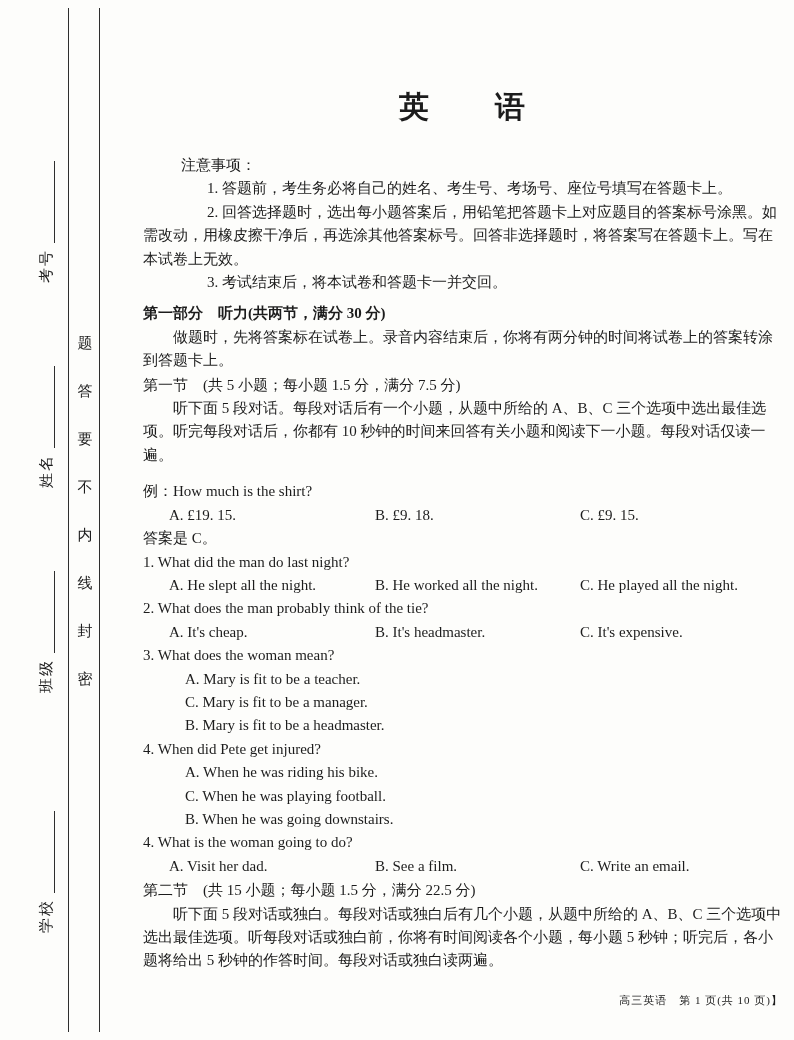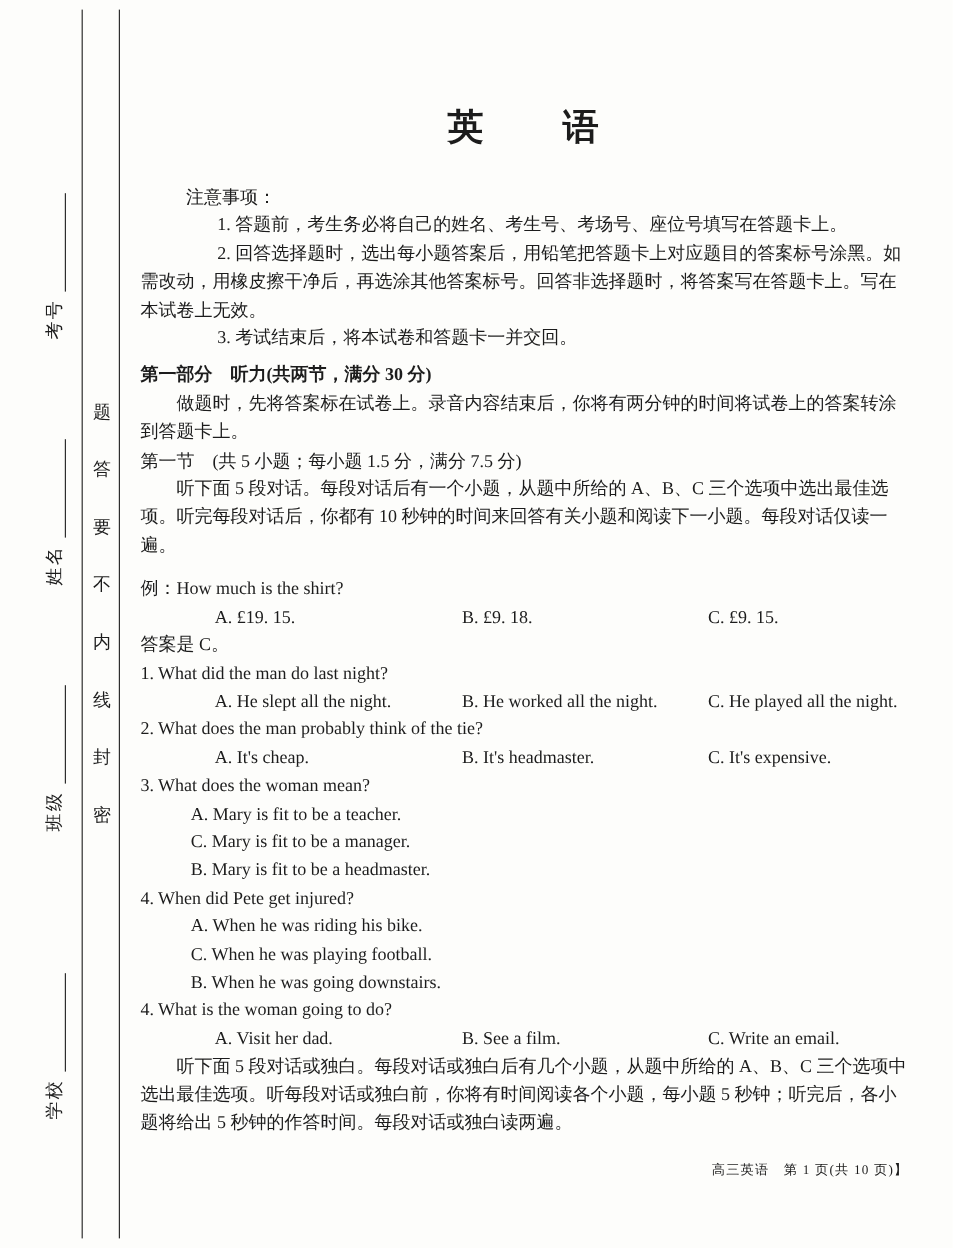--- a/index.html
+++ b/index.html
@@ -20,31 +20,31 @@
   .seal-field .label{white-space:nowrap;letter-spacing:2px;line-height:18px;}
   .seal-field .blank{flex:1;border-bottom:1px solid #2e2e2e;height:14px;}
   .f1{top:212px;} .f2{top:417px;} .f3{top:622px;} .f4{top:862px;}
 
   .seal-text{
     position:absolute;left:76px;top:334px;width:18px;
     display:flex;flex-direction:column;gap:29px;
     font-size:15px;text-align:center;
   }
 
-  .content{position:absolute;left:117px;top:86px;width:640px;font-size:15px;line-height:23.4px;}
+  .content{position:absolute;left:143px;top:86px;width:640px;font-size:15px;line-height:23.4px;}
   .title{font-size:30px;font-weight:bold;text-align:center;line-height:42px;margin:0 0 26px 0;letter-spacing:2px;}
   p{margin:0;}
   .notice-heading{font-weight:normal;margin-left:38px;margin-top:4px;}
   .notice-item{text-indent:64px;}
   .part-heading{font-weight:bold;margin-top:8px;}
   .sec-heading{margin-top:1px;}
   .indent2{text-indent:2em;}
   .example{margin-top:13px;}
   .opts-row{display:grid;grid-template-columns:206px 205px auto;margin-left:26px;}
-  .opts-row span{white-space:nowrap;margin-left:36px;}
+  .opts-row span{white-space:nowrap;}
   .opt-stack{margin-left:42px;}
   .footer{text-align:right;font-size:11px;margin-top:16px;letter-spacing:1px;}
 </style>
 </head>
 <body>
 
 <div class="page">
 
   <div class="vline vline-outer"></div>
   <div class="vline vline-inner"></div>
@@ -136,18 +136,19 @@
 
     <div>
       <p>4. What is the woman going to do?</p>
       <div class="opts-row">
         <span>A. Visit her dad.</span>
         <span>B. See a film.</span>
         <span>C. Write an email.</span>
       </div>
     </div>
 
+    <p class="sec-heading">第二节　(共 15 小题；每小题 1.5 分，满分 22.5 分)</p>
     <p class="indent2">听下面 5 段对话或独白。每段对话或独白后有几个小题，从题中所给的 A、B、C 三个选项中选出最佳选项。听每段对话或独白前，你将有时间阅读各个小题，每小题 5 秒钟；听完后，各小题将给出 5 秒钟的作答时间。每段对话或独白读两遍。</p>
 
     <div class="footer">高三英语　第 1 页(共 10 页)】</div>
   </div>
 
 </div>
 
 </body></html>

